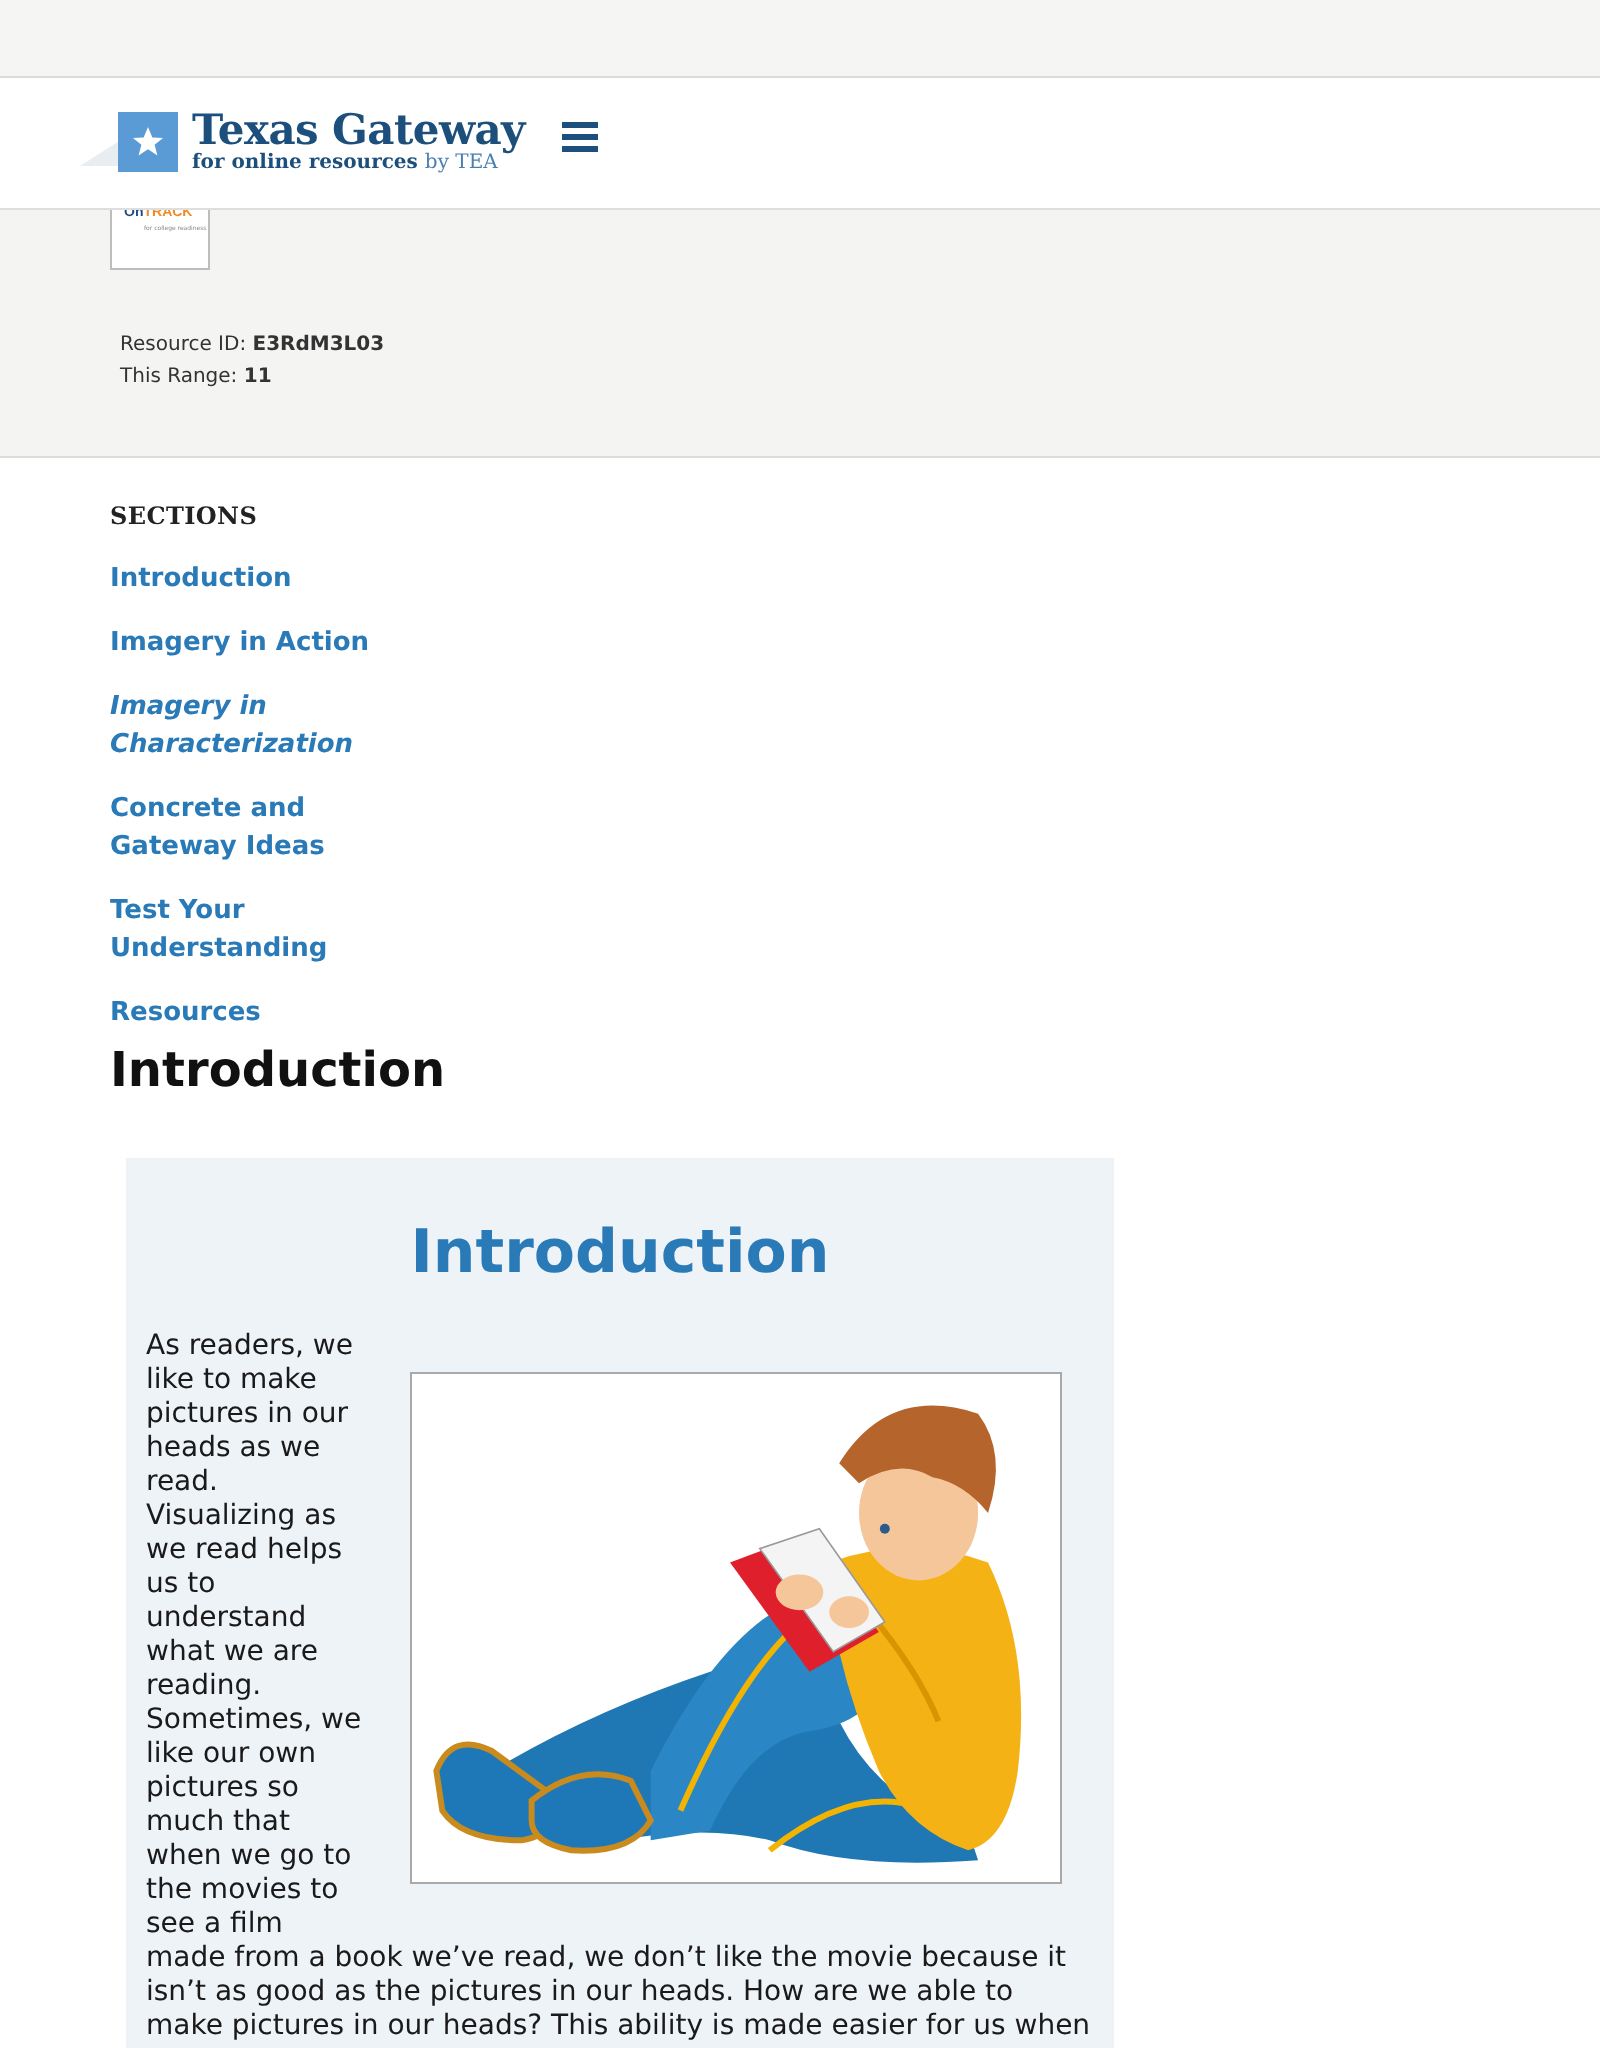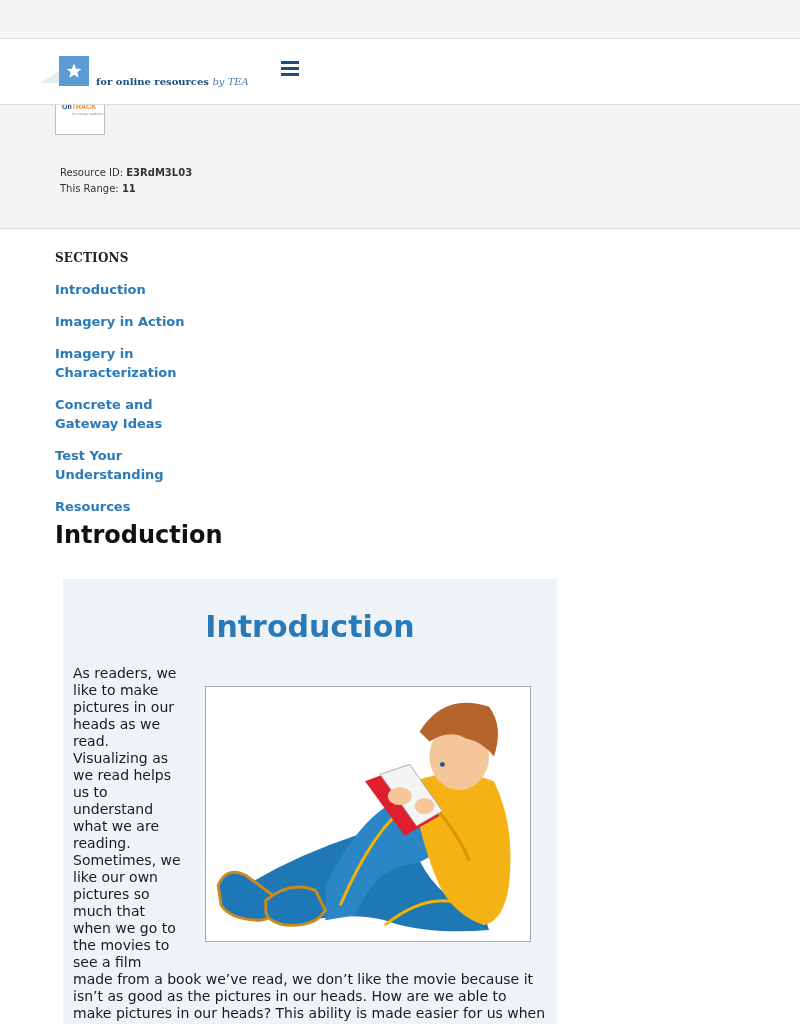--- a/index.html
+++ b/index.html
@@ -6,21 +6,21 @@
   html, body { width: 800px; height: 1024px; overflow: hidden; background: #ffffff; font-family: "DejaVu Sans", sans-serif; color: #222; }
 
   .topbar { position: absolute; top: 0; left: 0; width: 800px; height: 39px; background: #f5f5f3; border-bottom: 1px solid #dcdcdc; }
 
   .header { position: absolute; top: 39px; left: 0; width: 800px; height: 66px; background: #ffffff; border-bottom: 1px solid #dedede; z-index: 3; }
   .logo-shadow { position: absolute; left: 40px; top: 30px; width: 0; height: 0; border-top: 14px solid transparent; border-right: 22px solid #e8edf2; border-bottom: 0 solid transparent; }
   .logo-star-box { position: absolute; left: 59px; top: 17px; width: 30px; height: 30px; background: #5b9bd5; display: flex; align-items: center; justify-content: center; }
   .logo-star-box svg { width: 18px; height: 18px; }
   .logo-title { position: absolute; left: 96px; top: 14px; font-family: "DejaVu Serif", serif; font-weight: bold; font-size: 21px; color: #1d4f7c; letter-spacing: -0.3px; line-height: 24px; }
   .logo-sub { position: absolute; left: 96px; top: 37px; font-family: "DejaVu Serif", serif; font-weight: bold; font-size: 10px; color: #1d4f7c; line-height: 12px; }
-  .logo-sub .tea { font-style: italic; font-weight: normal; color: #4a7fb0; text-align: right; }
+  .logo-sub .tea { font-weight: normal; color: #4a7fb0; text-align: right; }
   .hamburger { position: absolute; left: 281px; top: 22px; width: 18px; height: 16px; cursor: pointer; }
   .hamburger span { display: block; width: 18px; height: 3px; background: #1d4f7c; margin-bottom: 3px; }
 
   .resource-band { position: absolute; top: 105px; left: 0; width: 800px; height: 124px; background: #f4f4f3; border-bottom: 1px solid #dcdcdc; }
   .thumb { position: absolute; left: 55px; top: -10px; width: 50px; height: 40px; background: #fff; border: 1px solid #bdbdbd; }
   .thumb .brand { position: absolute; left: 6px; top: 7px; font-size: 7px; font-weight: bold; color: #1d4f7c; font-family: "Liberation Sans", sans-serif; }
   .thumb .brand b { color: #f08a24; }
   .thumb .tag { position: absolute; left: 16px; top: 16px; font-size: 3px; color: #888; }
   .res-title { position: absolute; left: 60px; top: 30px; font-size: 20px; font-weight: bold; color: #222; }
   .res-meta { position: absolute; left: 60px; font-size: 10px; color: #333; }
@@ -42,20 +42,21 @@
 
 <div class="topbar"></div>
 
 <header class="header">
   <div class="logo-shadow"></div>
   <div class="logo-star-box">
     <svg viewBox="0 0 24 24">
         <polygon points="12,2 14.9,9 22,9.3 16.4,13.8 18.3,21 12,16.9 5.7,21 7.6,13.8 2,9.3 9.1,9" fill="#ffffff"></polygon>
       </svg>
   </div>
+  <div class="logo-title">Texas Gateway</div>
   <div class="logo-sub">
     <span>for online resources</span>
     <span class="tea">by TEA</span>
   </div>
   <div class="hamburger">
     <span></span>
       <span></span>
       <span></span>
   </div>
 </header>
@@ -72,21 +73,21 @@
   <div class="res-meta" style="top:78px;">
     <span>This Range:</span>
     <b>11</b>
   </div>
 </section>
 
 <nav>
   <div class="sections-heading">SECTIONS</div>
   <a class="section-link" style="top:280px;">Introduction</a>
   <a class="section-link" style="top:312px;">Imagery in Action</a>
-  <a class="section-link" style="top:344px; width:130px;">Imagery in Characterization</a>
+  <a class="section-link" style="top:344px; width:130px;font-style:italic;">Imagery in Characterization</a>
   <a class="section-link" style="top:395px; width:120px;">Concrete and Gateway Ideas</a>
   <a class="section-link" style="top:446px; width:120px;">Test Your Understanding</a>
   <a class="section-link" style="top:497px;">Resources</a>
 </nav>
 
 <h2 class="page-h2">Introduction</h2>
 
 <div class="content-box">
   <h3 class="content-h">Introduction</h3>
   <div class="content-text">

